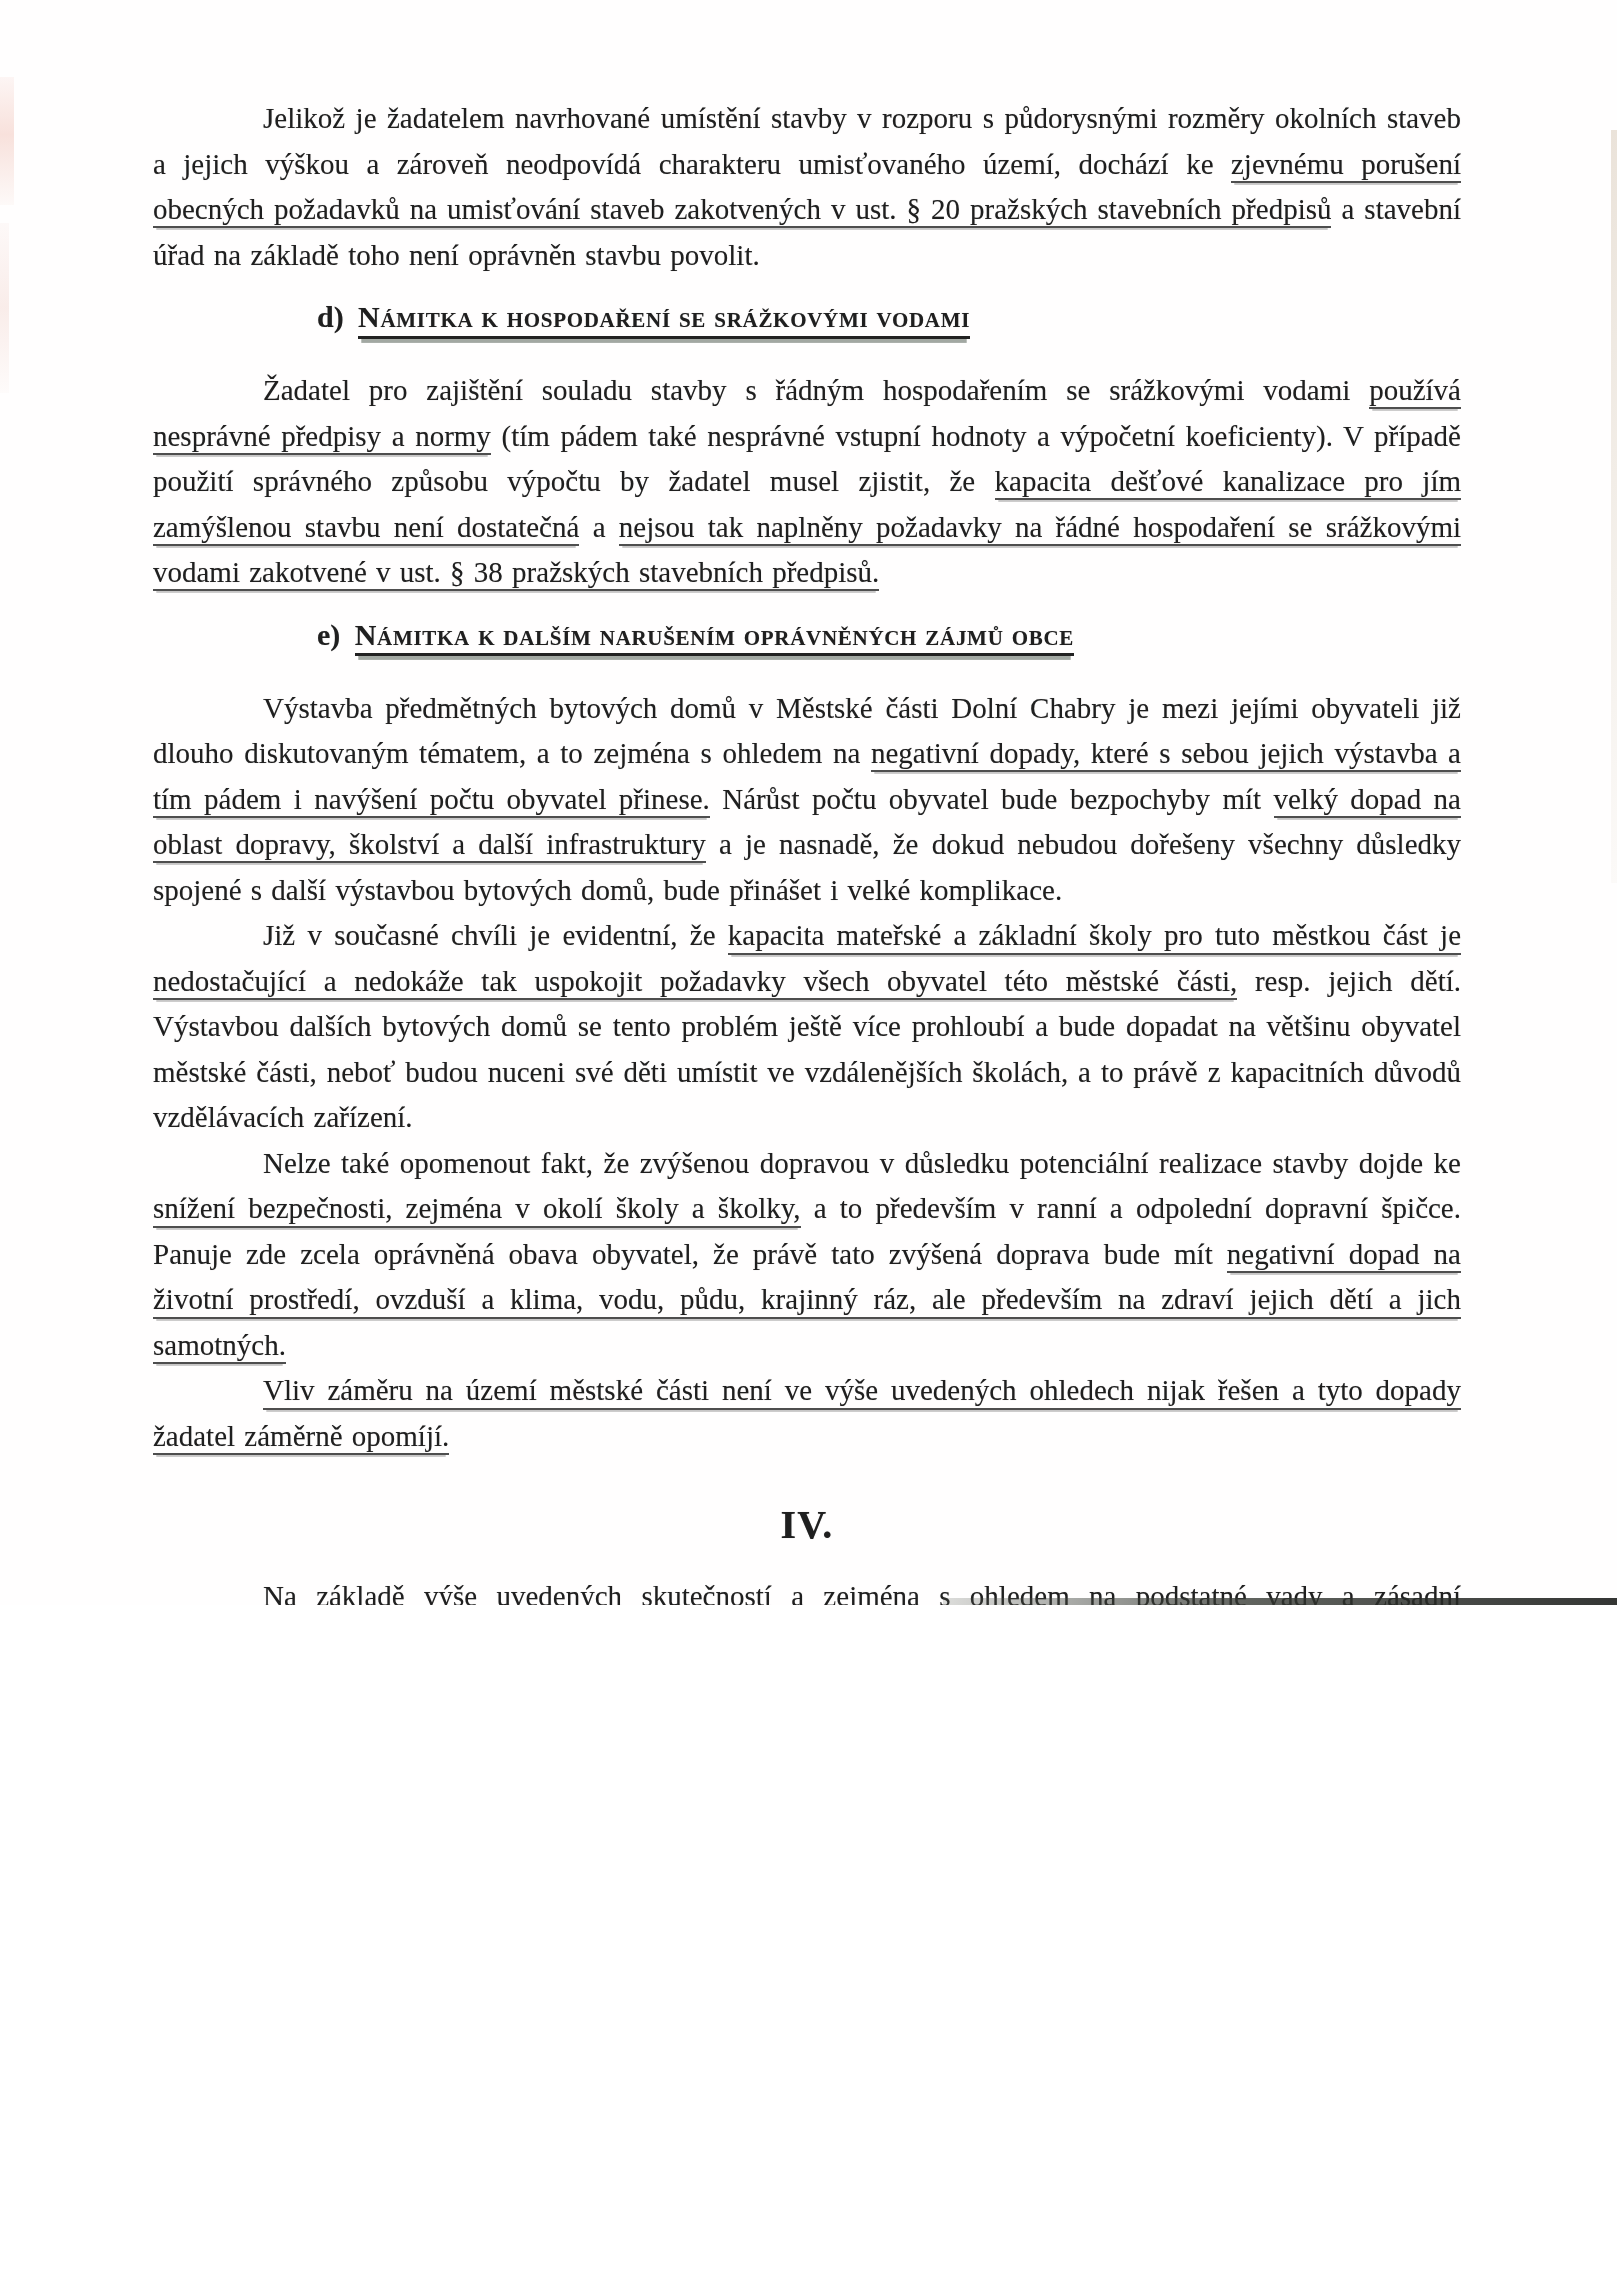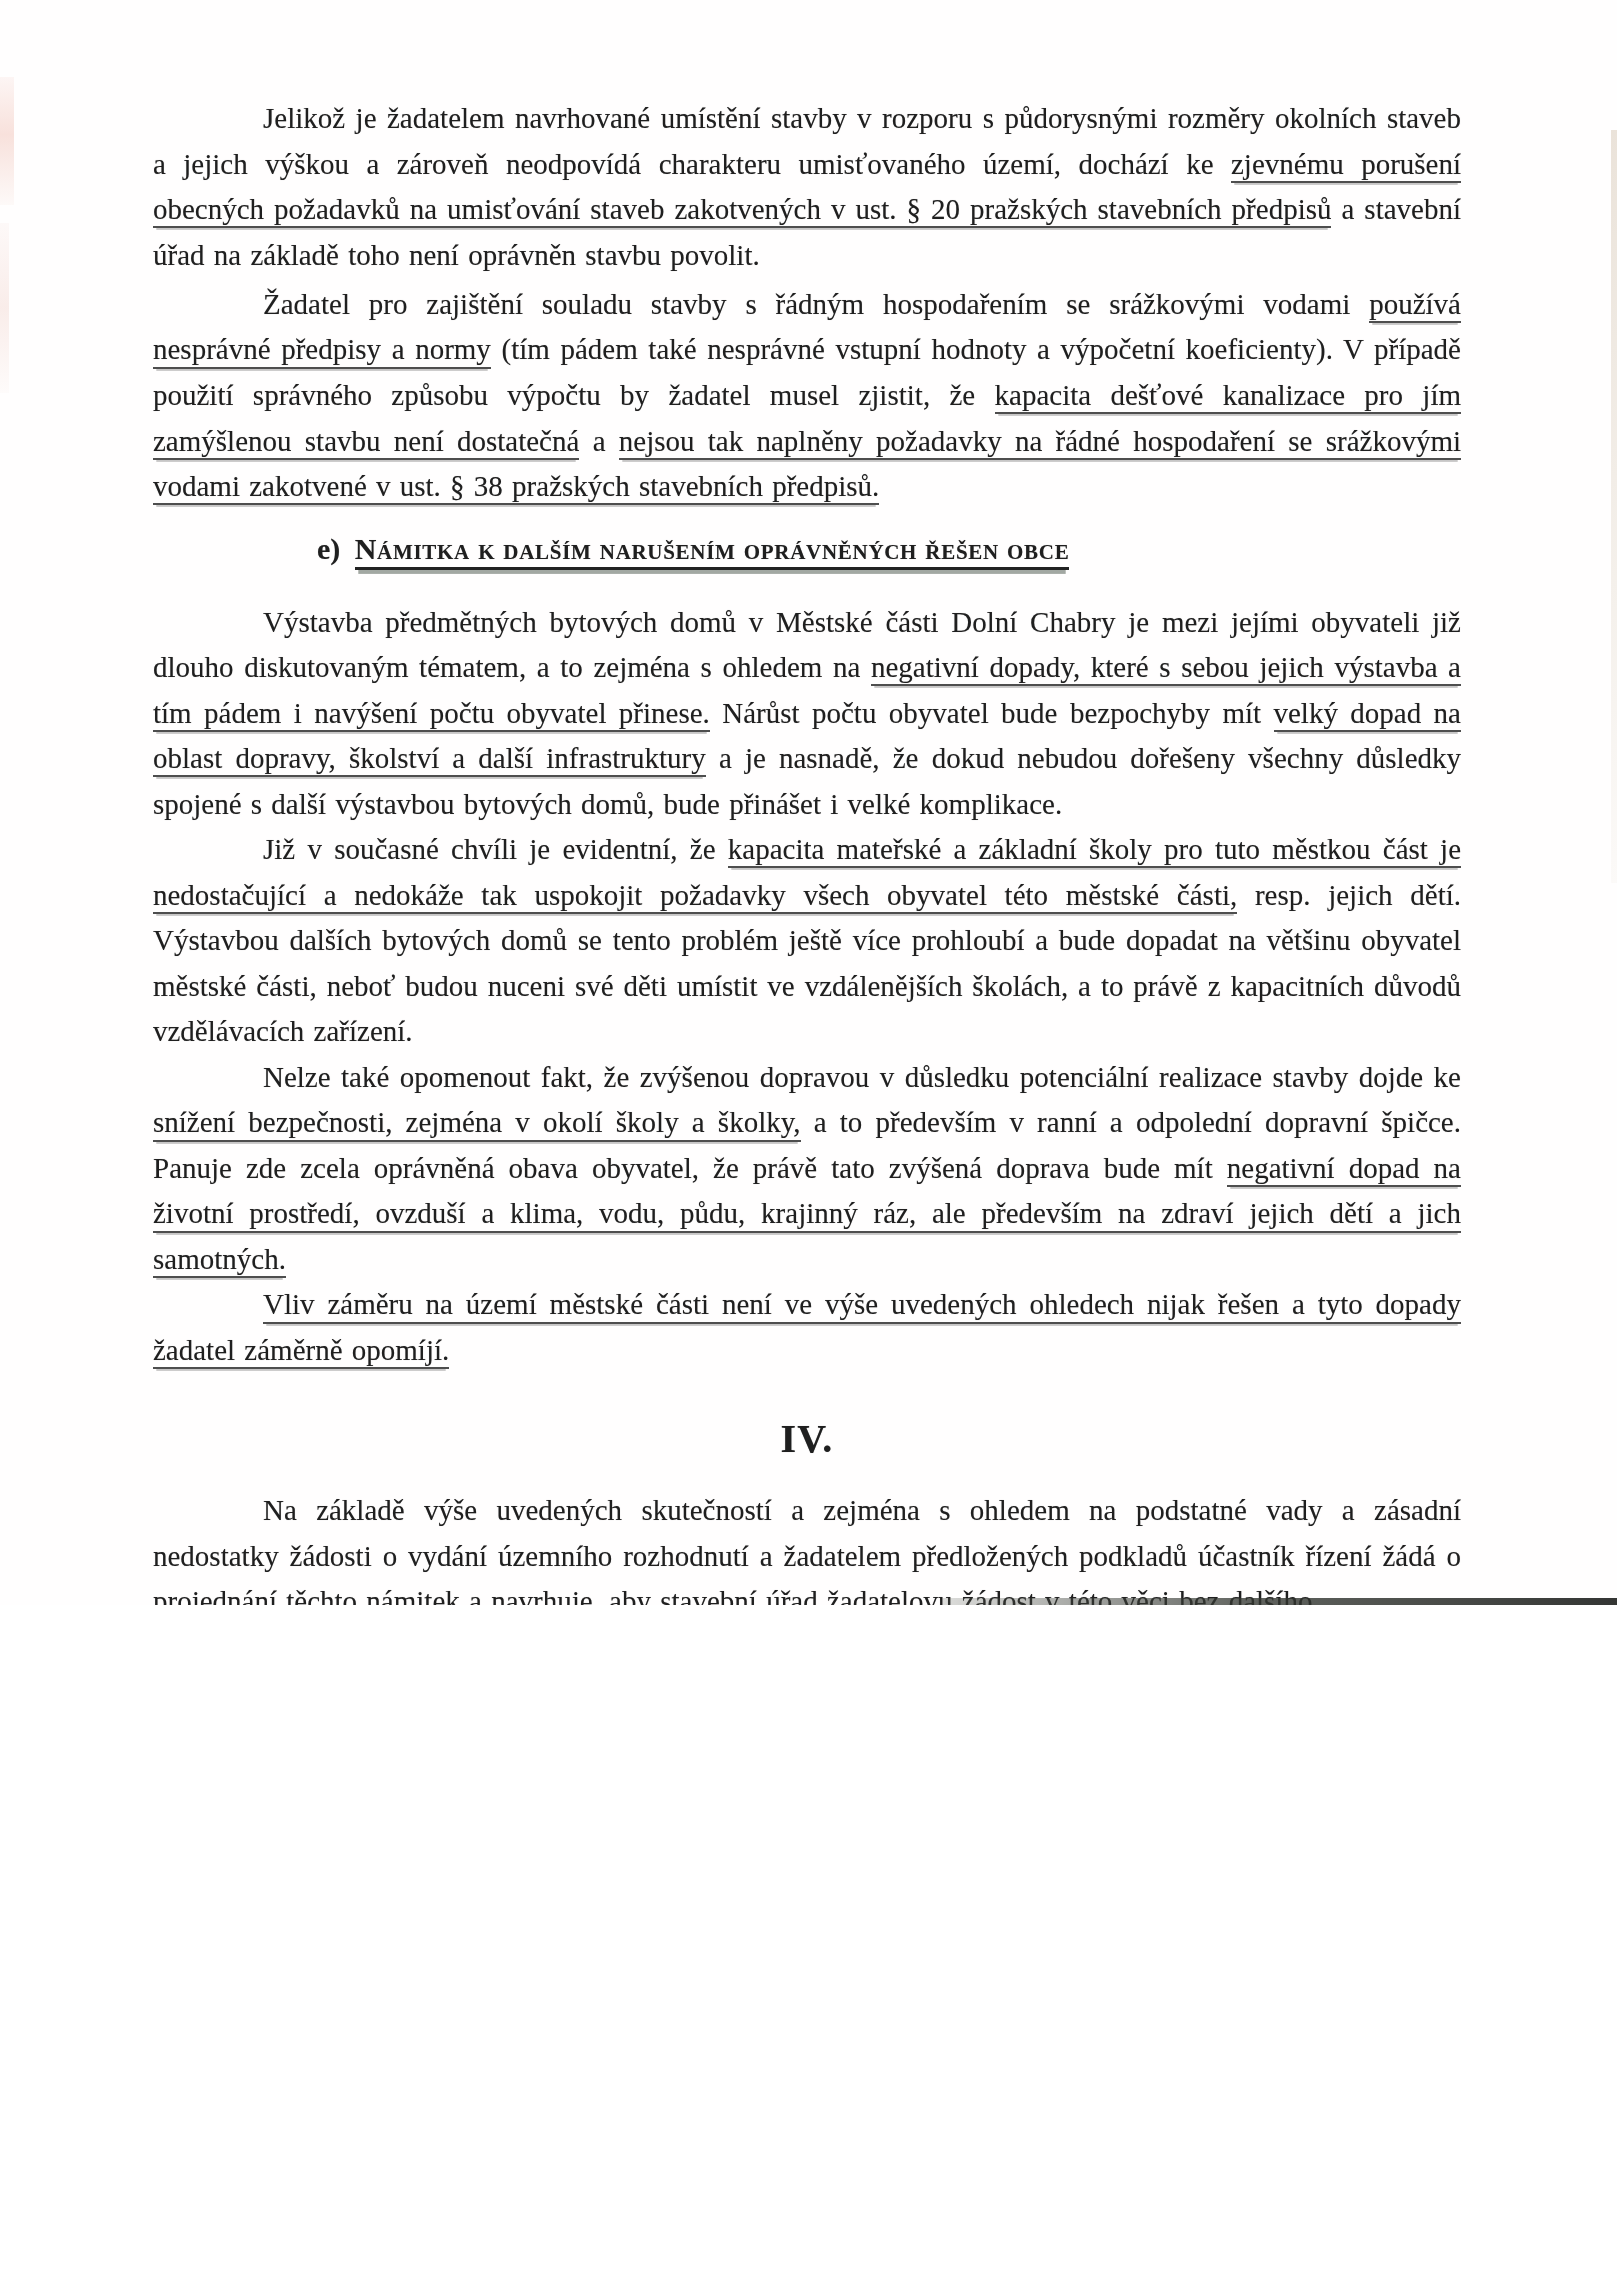--- a/index.html
+++ b/index.html
@@ -85,25 +85,28 @@
 </style>
 </head>
 <body>
 
 <div class="page">
 
   <main class="content">
 
     <p class="body"><span>Jelikož je žadatelem navrhované umístění stavby v rozporu s půdorysnými rozměry okolních staveb a jejich výškou a zároveň neodpovídá charakteru umisťovaného území, dochází ke </span><span class="u">zjevnému porušení obecných požadavků na umisťování staveb zakotvených v ust. § 20 pražských stavebních předpisů</span><span> a stavební úřad na základě toho není oprávněn stavbu povolit.</span></p>
 
+    <div class="heading">
+      <span class="hlabel">d)</span><span class="htitle">Námitka k hospodaření se srážkovými vodami</span>
+    </div>
 
     <p class="body"><span>Žadatel pro zajištění souladu stavby s řádným hospodařením se srážkovými vodami </span><span class="u">používá nesprávné předpisy a normy</span><span> (tím pádem také nesprávné vstupní hodnoty a výpočetní koeficienty). V případě použití správného způsobu výpočtu by žadatel musel zjistit, že </span><span class="u">kapacita dešťové kanalizace pro jím zamýšlenou stavbu není dostatečná</span><span> a </span><span class="u">nejsou tak naplněny požadavky na řádné hospodaření se srážkovými vodami zakotvené v ust. § 38 pražských stavebních předpisů.</span></p>
 
     <div class="heading">
-      <span class="hlabel">e)</span><span class="htitle">Námitka k dalším narušením oprávněných řešen obce</span>
+      <span class="hlabel">e)</span><span class="htitle">Námitka k dalším narušením oprávněných zájmů obce</span>
     </div>
 
     <p class="body nogap"><span>Výstavba předmětných bytových domů v Městské části Dolní Chabry je mezi jejími obyvateli již dlouho diskutovaným tématem, a to zejména s ohledem na </span><span class="u">negativní dopady, které s sebou jejich výstavba a tím pádem i navýšení počtu obyvatel přinese.</span><span> Nárůst počtu obyvatel bude bezpochyby mít </span><span class="u">velký dopad na oblast dopravy, školství a další infrastruktury</span><span> a je nasnadě, že dokud nebudou dořešeny všechny důsledky spojené s další výstavbou bytových domů, bude přinášet i velké komplikace.</span></p>
 
     <p class="body nogap"><span>Již v současné chvíli je evidentní, že </span><span class="u">kapacita mateřské a základní školy pro tuto městkou část je nedostačující a nedokáže tak uspokojit požadavky všech obyvatel této městské části,</span><span> resp. jejich dětí. Výstavbou dalších bytových domů se tento problém ještě více prohloubí a bude dopadat na většinu obyvatel městské části, neboť budou nuceni své děti umístit ve vzdálenějších školách, a to právě z kapacitních důvodů vzdělávacích zařízení.</span></p>
 
     <p class="body nogap"><span>Nelze také opomenout fakt, že zvýšenou dopravou v důsledku potenciální realizace stavby dojde ke </span><span class="u">snížení bezpečnosti, zejména v okolí školy a školky,</span><span> a to především v ranní a odpolední dopravní špičce. Panuje zde zcela oprávněná obava obyvatel, že právě tato zvýšená doprava bude mít </span><span class="u">negativní dopad na životní prostředí, ovzduší a klima, vodu, půdu, krajinný ráz, ale především na zdraví jejich dětí a jich samotných.</span></p>
 
     <p class="body"><span class="u">Vliv záměru na území městské části není ve výše uvedených ohledech nijak řešen a tyto dopady žadatel záměrně opomíjí.</span></p>
 

